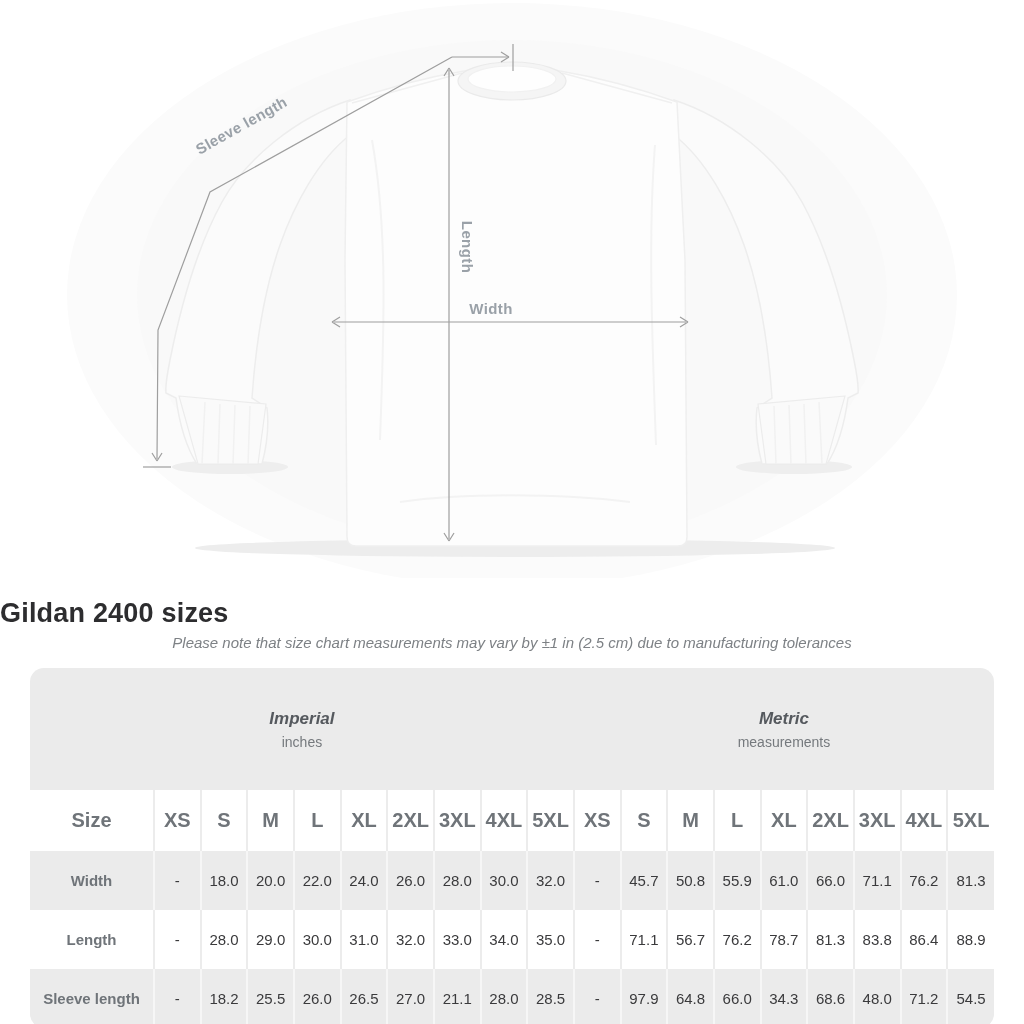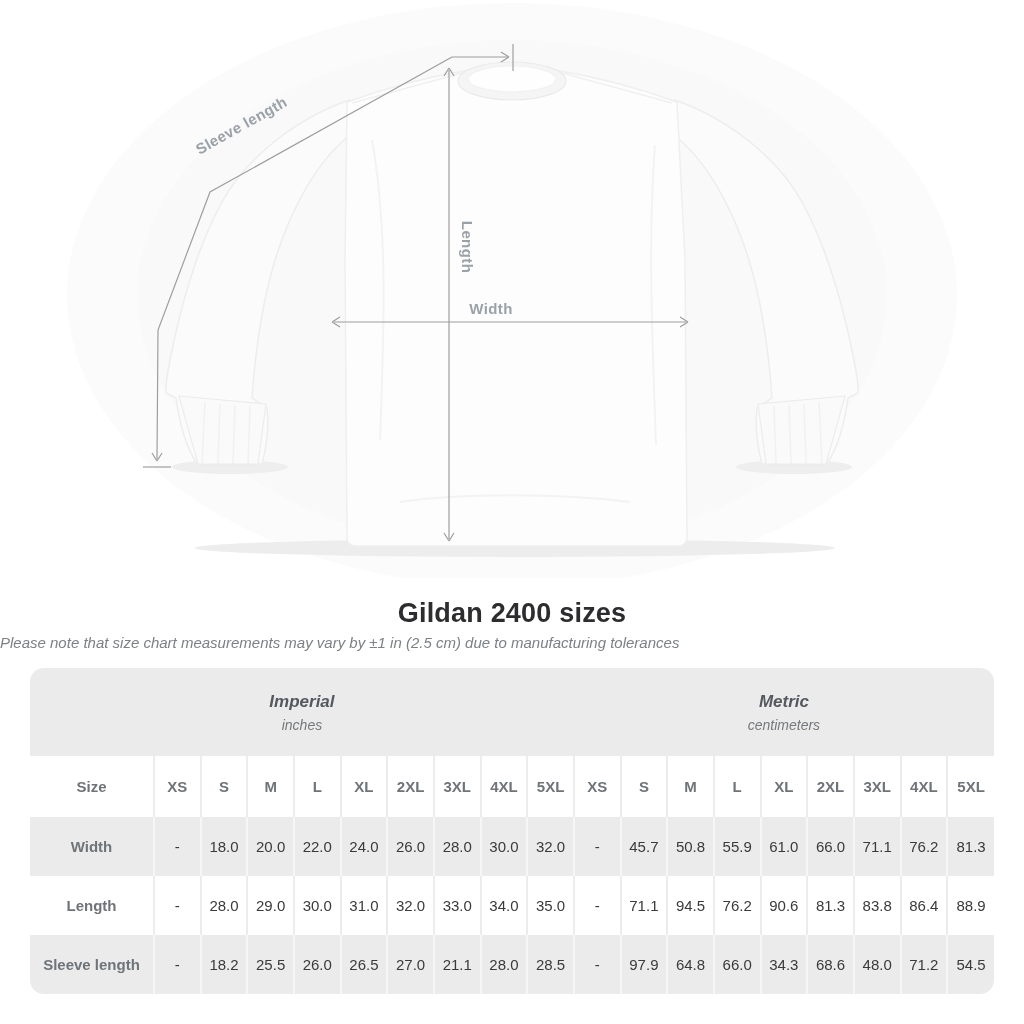--- a/index.html
+++ b/index.html
@@ -14,49 +14,50 @@
   .diagram text {
     font-family:"Liberation Sans", sans-serif;
     font-weight:bold;
     font-size:15px;
     fill:#9aa1a8;
     letter-spacing:0.4px;
   }
   h1.title {
     margin:0;
     position:absolute; top:598px; left:0; right:0;
-    text-align:center;
+    text-align:left;
     font-size:27px; font-weight:bold; color:#2d2d2f;
     letter-spacing:0.2px;
   }
   p.note {
     margin:0;
     position:absolute; top:634px; left:0; right:0;
+    text-align:center;
     font-style:italic; font-size:15px; color:#7d8185;
   }
   .table-wrap {
     position:absolute; top:668px; left:30px;
     width:964px;
     border-radius:14px;
     overflow:hidden;
   }
   table { border-collapse:collapse; table-layout:fixed; width:964px; }
   col.c-label { width:124px; }
   tr.units-row th {
     background:#ebebeb;
     height:88px;
     vertical-align:middle;
-    padding:0;
+    padding:17px;
     font-weight:normal;
   }
   .unit-name { font-size:17px; font-weight:bold; font-style:italic; color:#55595e; }
-  .unit-sub  { font-size:14px; font-style:italic; color:#75797d; margin-top:5px; }
+  .unit-sub  { font-size:14px; color:#75797d; margin-top:5px; }
   tr.sizes-row th {
     height:59px;
-    font-size:15px; font-weight:bold; color:#6f7479;
+    font-size:20px; font-weight:bold; color:#6f7479;
     background:#ffffff;
     text-align:center;
   }
   tbody tr { height:59px; }
   tbody tr:nth-child(odd) { background:#ebebeb; }
   tbody td {
     text-align:center;
     font-size:15px; color:#3a3a3c;
   }
   tbody td.lbl { font-weight:bold; color:#6f7479; font-size:15px; }
@@ -149,21 +150,21 @@
         <col>
     </colgroup>
     <thead>
       <tr class="units-row">
         <th colspan="10">
           <div class="unit-name">Imperial</div>
           <div class="unit-sub">inches</div>
         </th>
         <th colspan="9">
           <div class="unit-name">Metric</div>
-          <div class="unit-sub">centimeters</div>
+          <div class="unit-sub">measurements</div>
         </th>
       </tr>
       <tr class="sizes-row">
         <th class="lbl">Size</th>
       <th>XS</th>
           <th>S</th>
           <th>M</th>
           <th>L</th>
           <th>XL</th>
           <th>2XL</th>
@@ -209,23 +210,23 @@
           <td>28.0</td>
           <td>29.0</td>
           <td>30.0</td>
           <td>31.0</td>
           <td>32.0</td>
           <td>33.0</td>
           <td>34.0</td>
           <td>35.0</td>
           <td>-</td>
           <td>71.1</td>
-          <td>94.5</td>
+          <td>56.7</td>
           <td>76.2</td>
-          <td>90.6</td>
+          <td>78.7</td>
           <td>81.3</td>
           <td>83.8</td>
           <td>86.4</td>
           <td>88.9</td>
         </tr>
         <tr>
           <td class="lbl">Sleeve length</td>
           <td>-</td>
           <td>18.2</td>
           <td>25.5</td>

